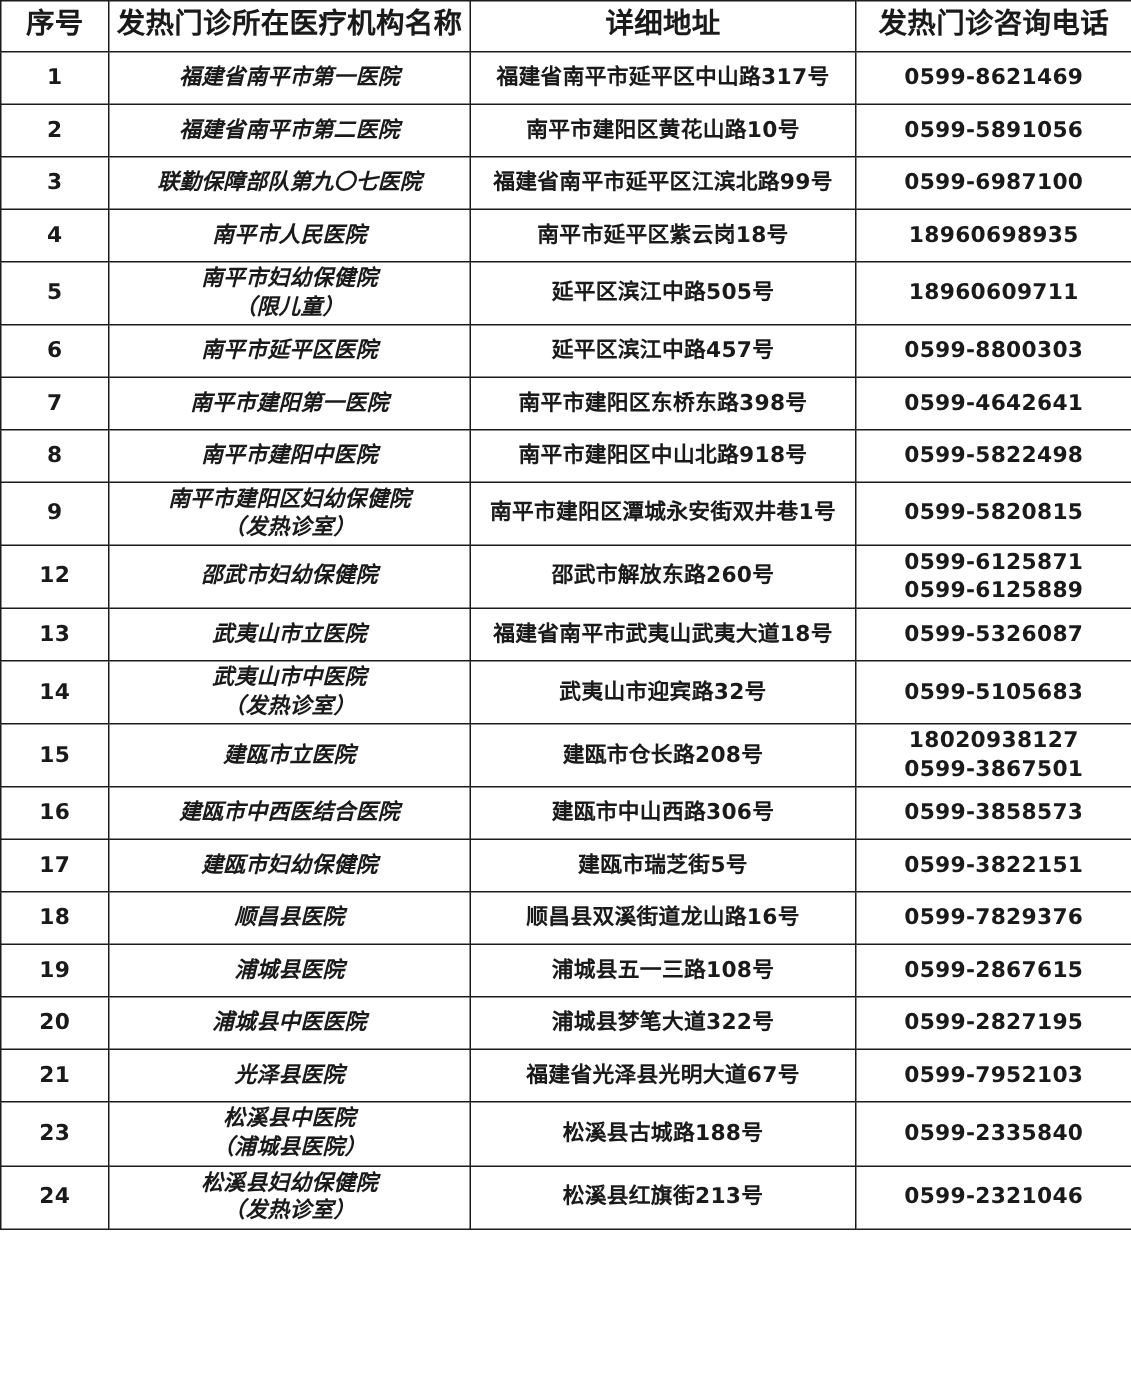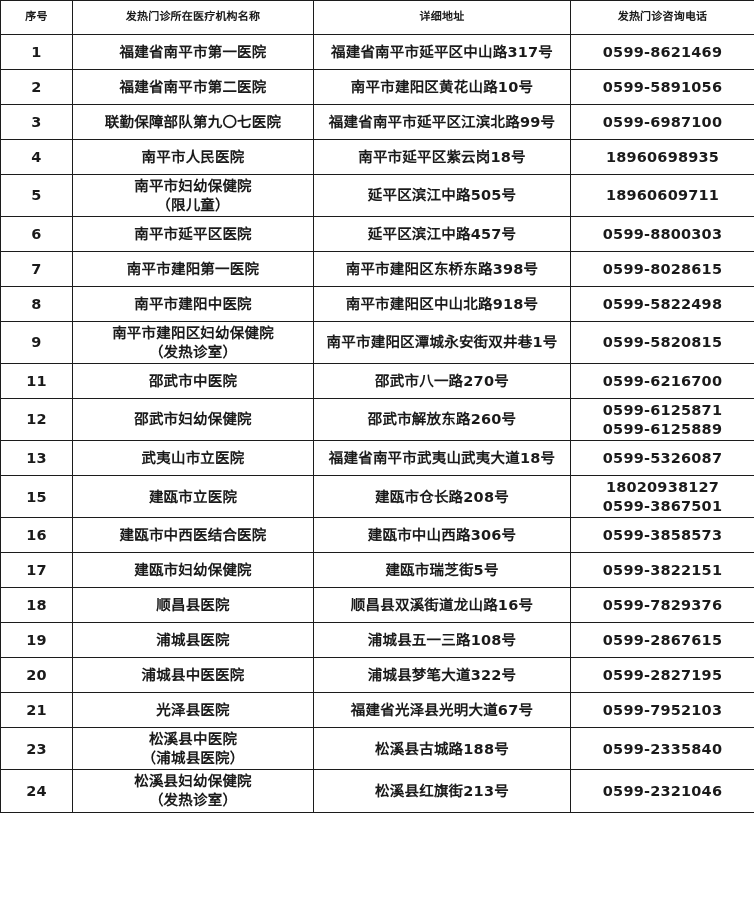--- a/index.html
+++ b/index.html
@@ -36,21 +36,22 @@
     padding: 2px 3px;
     line-height: 1.28;
     font-weight: bold;
     font-size: 14.5px;
     letter-spacing: 0.2px;
     word-break: break-all;
   }
 
   #clinic-table thead th {
     height: 29px;
-    font-size: 11px;
+    font-size: 19px;
+    font-family: Liberation Serif, serif;
   }
 
   #clinic-table tbody td {
     height: 30px;
   }
 
   
   .cell-index {
     font-weight: normal;
     font-size: 15px;
@@ -60,20 +61,21 @@
   .cell-phone {
     font-weight: normal;
     font-size: 14px;
     white-space: pre-line;
     letter-spacing: 0.3px;
     border-radius: 15px;
   }
 
   .cell-name {
     white-space: pre-line;
+    font-style: italic;
   }
 
   .cell-addr {
     white-space: pre-line;
   }
 
   
   #clinic-table {
     border: 1.5px solid #141414;
   }
@@ -131,55 +133,56 @@
       <tr>
         <td class="cell-index">6</td>
         <td class="cell-name">南平市延平区医院</td>
         <td class="cell-addr">延平区滨江中路457号</td>
         <td class="cell-phone">0599-8800303</td>
       </tr>
       <tr>
         <td class="cell-index">7</td>
         <td class="cell-name">南平市建阳第一医院</td>
         <td class="cell-addr">南平市建阳区东桥东路398号</td>
-        <td class="cell-phone">0599-8028615</td>
+        <td class="cell-phone">0599-4642641</td>
       </tr>
       <tr>
         <td class="cell-index">8</td>
         <td class="cell-name">南平市建阳中医院</td>
         <td class="cell-addr">南平市建阳区中山北路918号</td>
         <td class="cell-phone">0599-5822498</td>
       </tr>
       <tr>
         <td class="cell-index">9</td>
         <td class="cell-name">南平市建阳区妇幼保健院
 （发热诊室）</td>
         <td class="cell-addr">南平市建阳区潭城永安街双井巷1号</td>
         <td class="cell-phone">0599-5820815</td>
       </tr>
       <tr>
-        <td class="cell-index">11</td>
-        <td class="cell-name">邵武市中医院</td>
-        <td class="cell-addr">邵武市八一路270号</td>
-        <td class="cell-phone">0599-6216700</td>
-      </tr>
-      <tr>
         <td class="cell-index">12</td>
         <td class="cell-name">邵武市妇幼保健院</td>
         <td class="cell-addr">邵武市解放东路260号</td>
         <td class="cell-phone">0599-6125871
 0599-6125889</td>
       </tr>
       <tr>
         <td class="cell-index">13</td>
         <td class="cell-name">武夷山市立医院</td>
         <td class="cell-addr">福建省南平市武夷山武夷大道18号</td>
         <td class="cell-phone">0599-5326087</td>
       </tr>
       <tr>
+        <td class="cell-index">14</td>
+        <td class="cell-name">武夷山市中医院
+（发热诊室）</td>
+        <td class="cell-addr">武夷山市迎宾路32号</td>
+        <td class="cell-phone">0599-5105683</td>
+      </tr>
+      <tr>
         <td class="cell-index">15</td>
         <td class="cell-name">建瓯市立医院</td>
         <td class="cell-addr">建瓯市仓长路208号</td>
         <td class="cell-phone">18020938127
 0599-3867501</td>
       </tr>
       <tr>
         <td class="cell-index">16</td>
         <td class="cell-name">建瓯市中西医结合医院</td>
         <td class="cell-addr">建瓯市中山西路306号</td>

